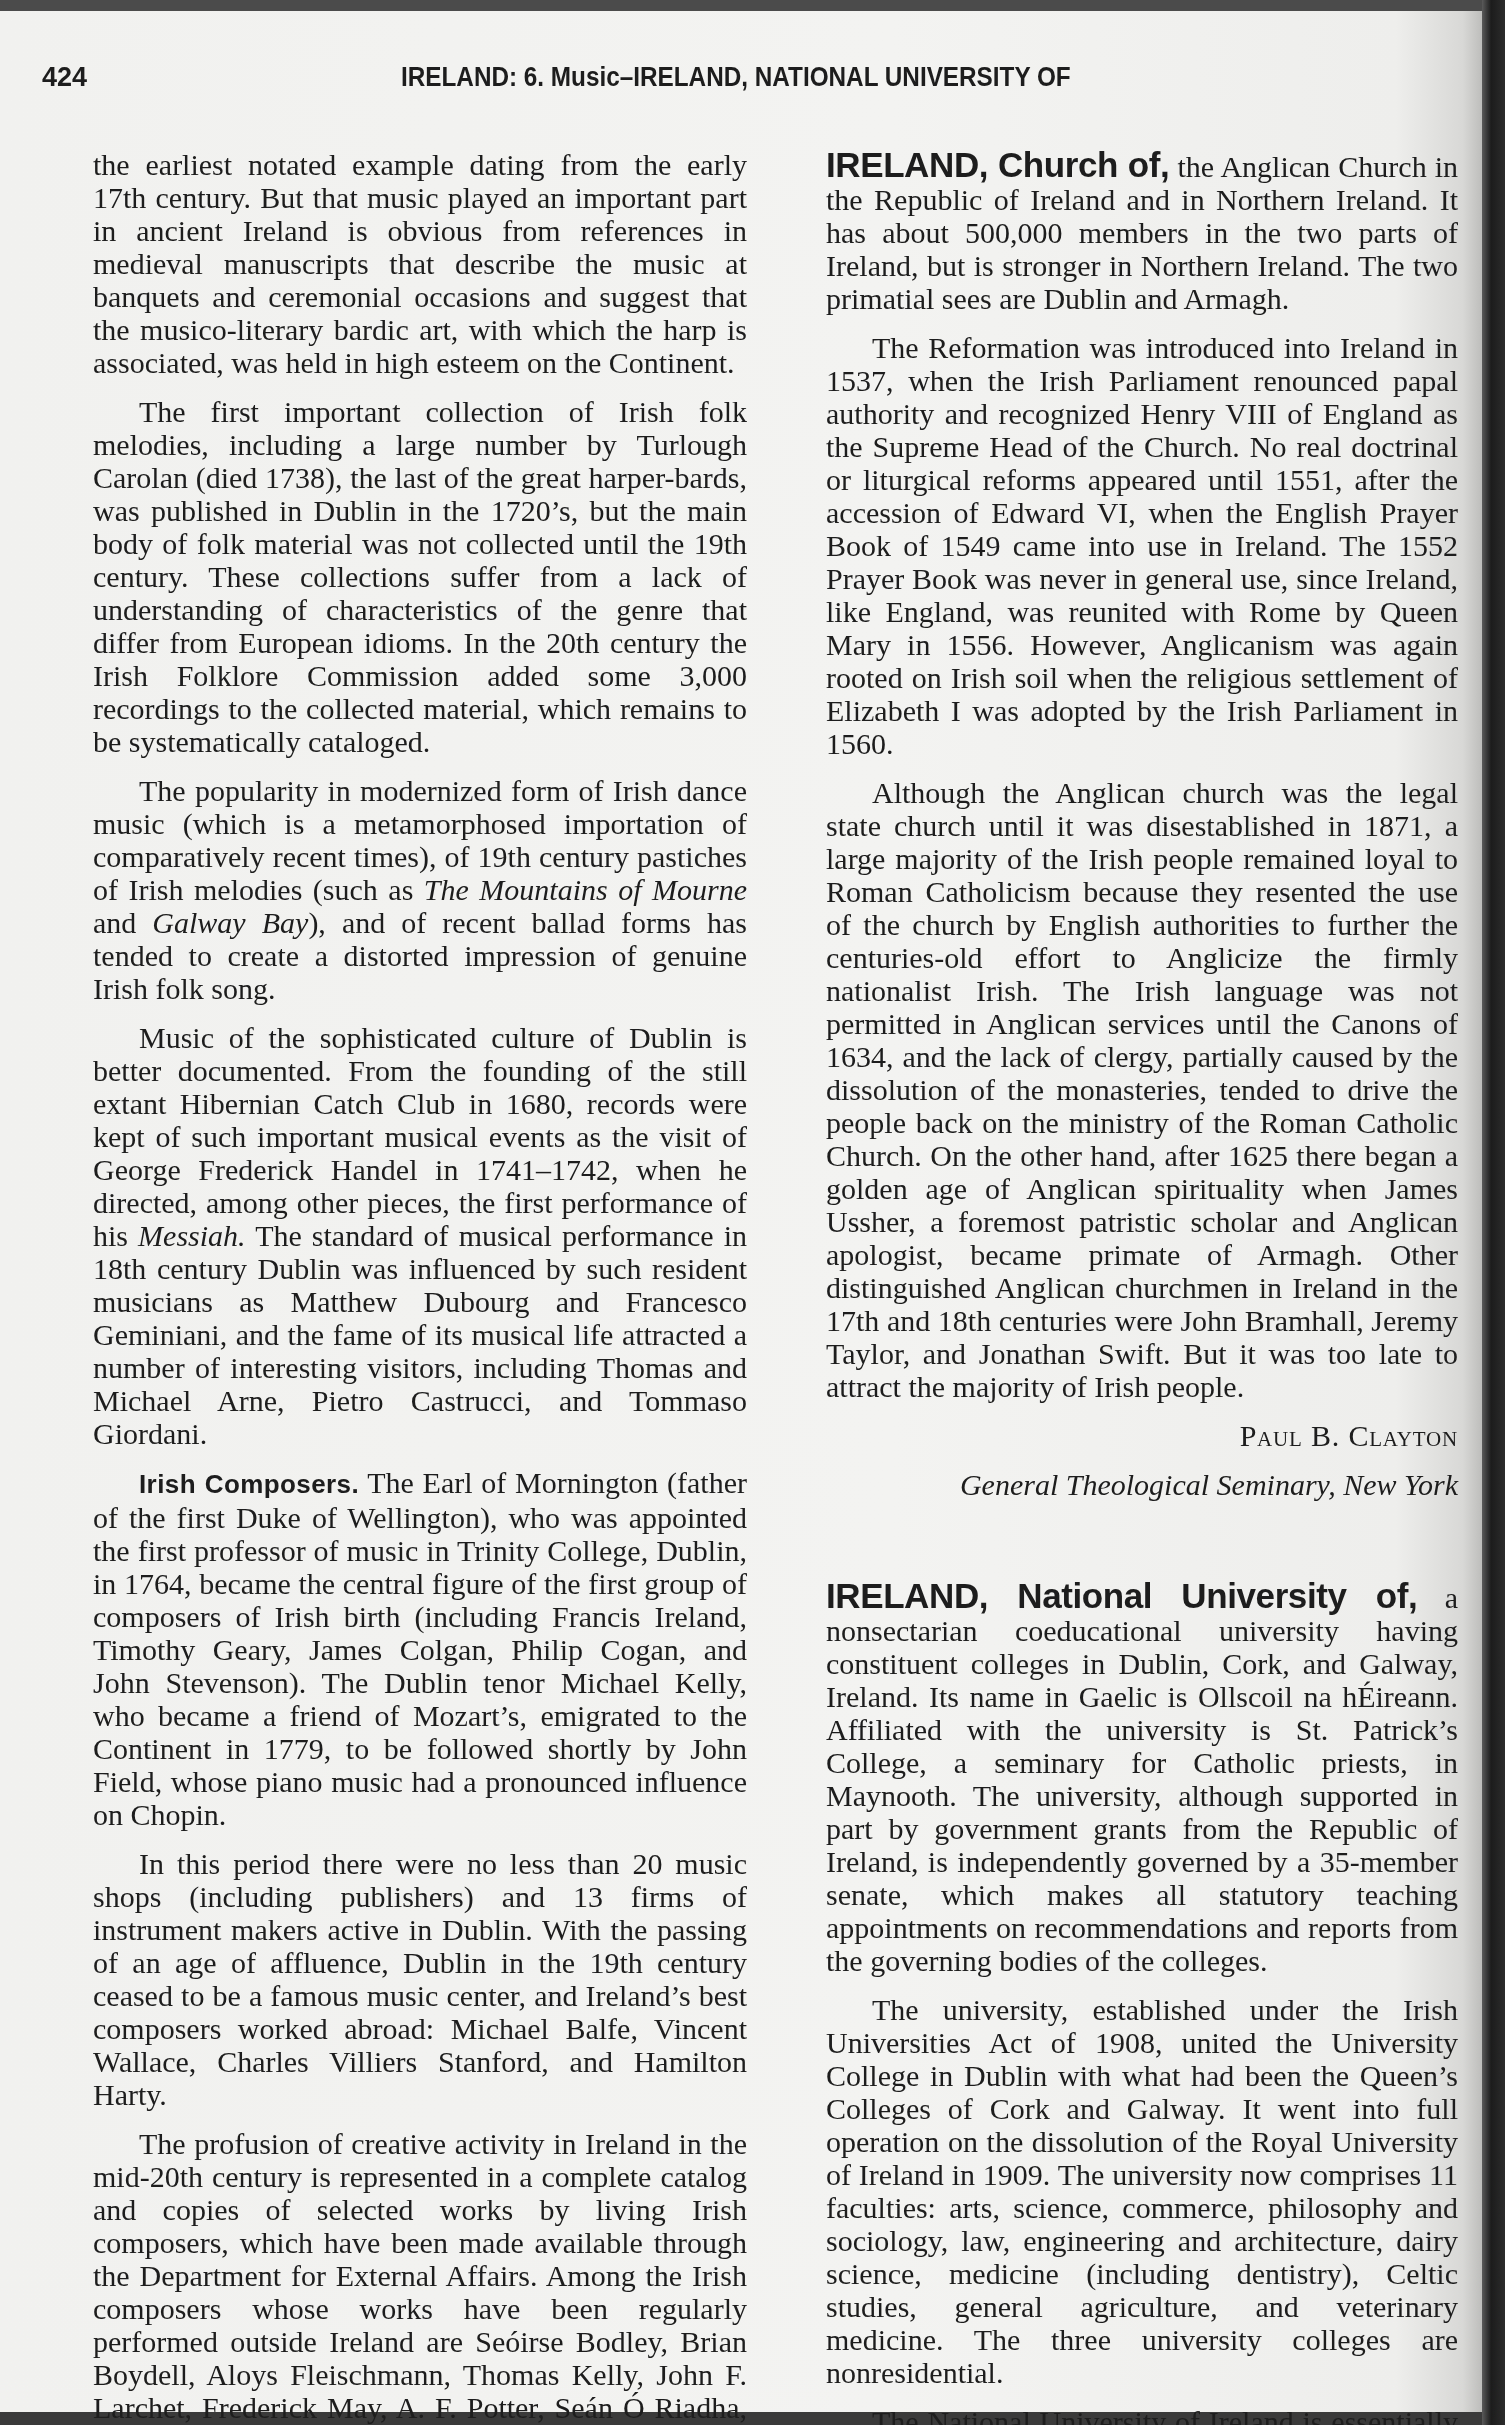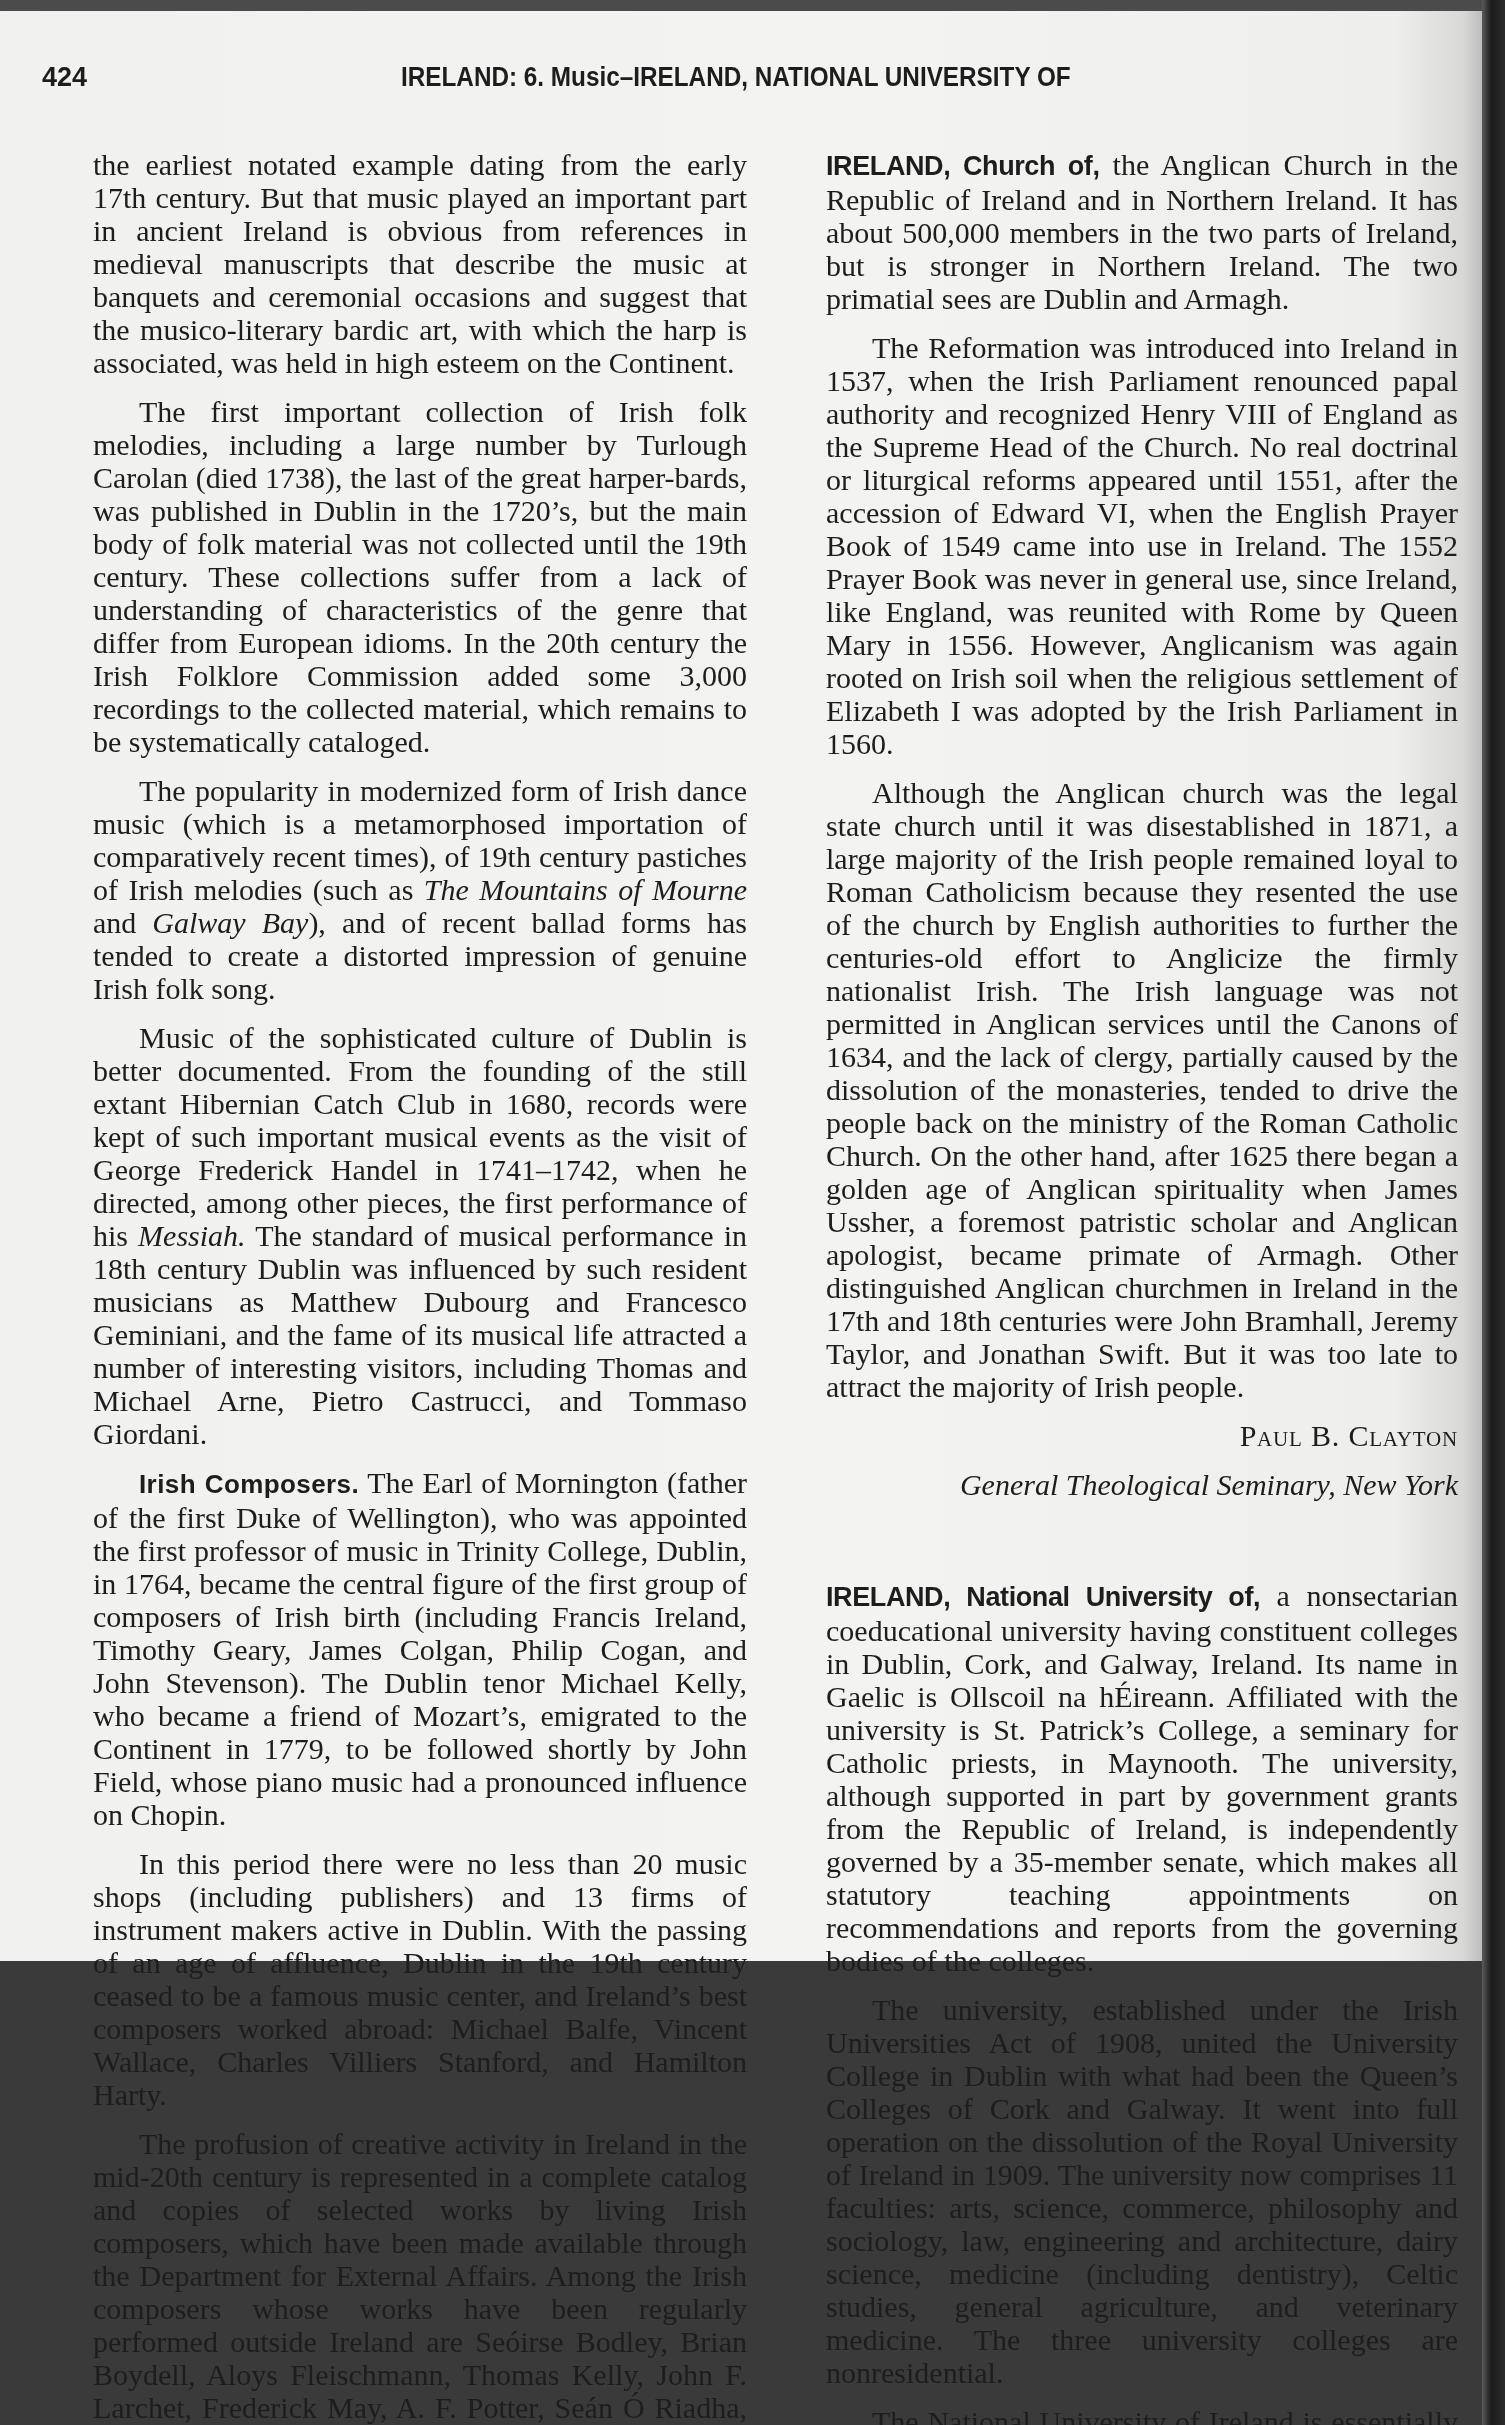--- a/index.html
+++ b/index.html
@@ -5,21 +5,21 @@
     * { box-sizing: border-box; margin: 0; padding: 0; }
     html, body { width: 1505px; height: 2426px; overflow: hidden; }
     body {
       background: #3a3a3a;
       font-family: "Liberation Serif", "DejaVu Serif", serif;
       color: #1d1d1d;
       position: relative;
     }
     .page {
       position: absolute; left: 0; top: 0;
-      width: 1485px; height: 1961px;
+      width: 1485px; height: 2412px;
       background: linear-gradient(90deg, #f1f1ef 0%, #f3f3f1 60%, #eeeeec 94%, #d8d8d6 98.5%, #b9b9b7 100%);
       border-top: 11.4px solid #4b4b4b;
     }
     .spine {
       position: absolute; top: 0; right: 0; width: 23px; height: 2426px;
       background: linear-gradient(90deg, #5a5a5a 0%, #1c1c1c 40%, #2c2c2c 100%);
     }
     .running-head {
       position: absolute; top: 51px; left: 42px; width: 1141px; height: 41px;
       font-family: "Liberation Sans", "DejaVu Sans", sans-serif;
@@ -33,21 +33,21 @@
       font-size: 30px; line-height: 33px;
       text-align: justify;
       hyphens: manual;
     }
     .col-left { left: 77px; width: 686px; }
     .col-right { left: 810px; width: 664px; }
     .col p { text-indent: 0; margin: 16px; }
     .col p.indent { text-indent: 46px; }
     .entry-head {
       font-family: "Liberation Sans", "DejaVu Sans", sans-serif;
-      font-weight: bold; font-size: 27px; letter-spacing: -0.4px;
+      font-weight: bold; font-size: 35px; letter-spacing: -0.4px;
     }
     .run-head {
       font-family: "Liberation Sans", "DejaVu Sans", sans-serif;
       font-weight: bold; font-size: 26px; letter-spacing: 0.4px;
       margin-right: 8.2px;
     }
     .byline { text-align: right; font-variant: small-caps; letter-spacing: 0.8px; }
     .affil { text-align: right; font-style: italic; }
     em { font-style: italic; }
     .gap { height: 46px; }

